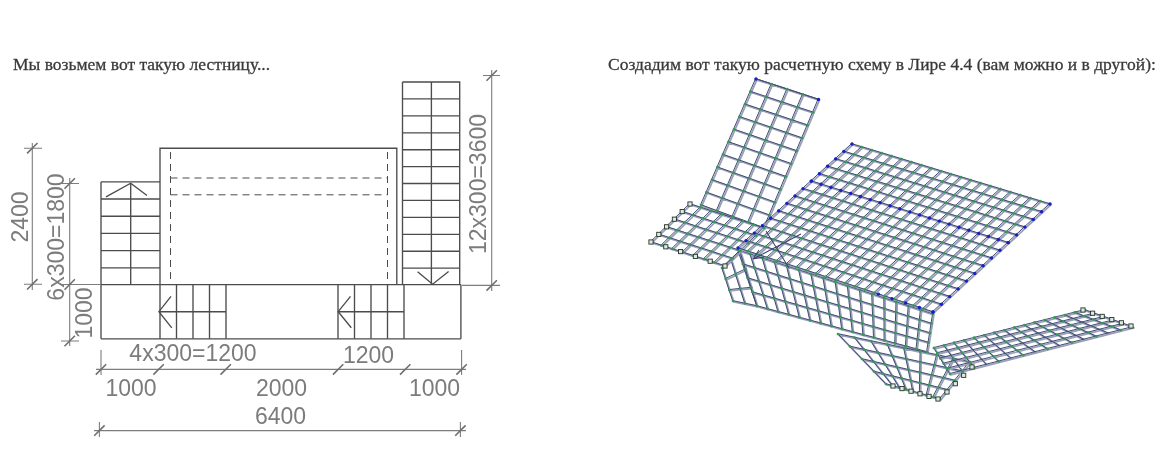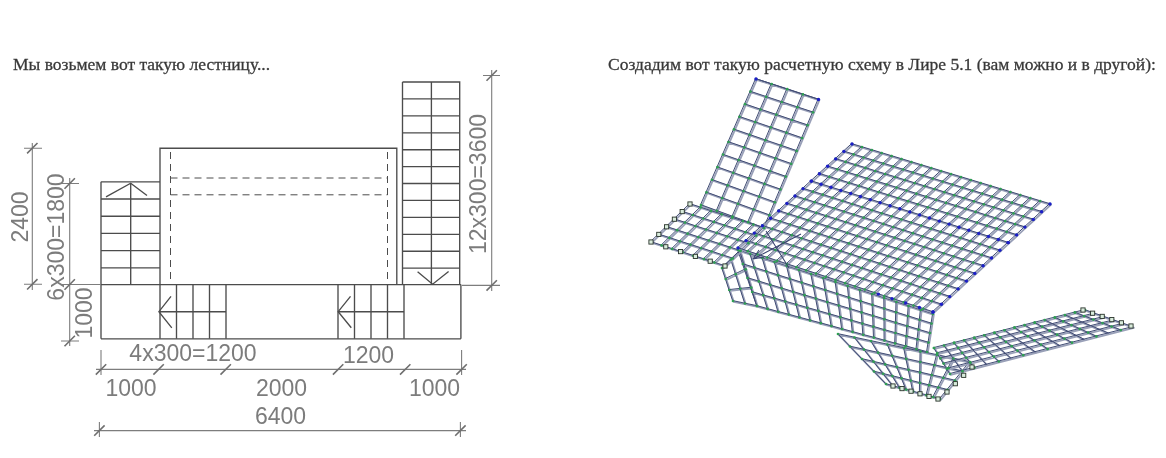--- a/index.html
+++ b/index.html
@@ -3,21 +3,21 @@
 <meta charset="utf-8">
 <style>
 html,body{margin:0;padding:0;background:#ffffff;width:1166px;height:458px;overflow:hidden;}
 .hdr{position:absolute;top:22px;font-family:"Liberation Serif",serif;font-size:17.5px;color:#383838;white-space:nowrap;margin-top:32px;-webkit-text-stroke:0.3px #3e3e3e;}
 </style>
 </head>
 <body>
 
 <div class="hdr" style="left:13px;">Мы возьмем вот такую лестницу...</div>
 
-<div class="hdr" style="left:608px;">Создадим вот такую расчетную схему в Лире 5.1 (вам можно и в другой):</div>
+<div class="hdr" style="left:608px;">Создадим вот такую расчетную схему в Лире 4.4 (вам можно и в другой):</div>
 <svg width="1166" height="458" viewBox="0 0 1166 458" style="position:absolute;left:0;top:0">
 
 <g stroke="#4c4c4c" stroke-width="1.35" fill="none">
 
 <path d="M101,181.8 V338.8 M101,284.6 H460.9 M101,338.8 H460.9 M460.9,284.6 V338.8 M101,181.8 H160"></path>
 
 <path d="M160,284.6 V148.2 H396.8 V284.6"></path>
 
 <path d="M101,199 H160 M101,216.2 H160 M101,233.4 H160 M101,250.6 H160 M101,267.8 H160 M130.7,183.5 V284.6"></path>
 

